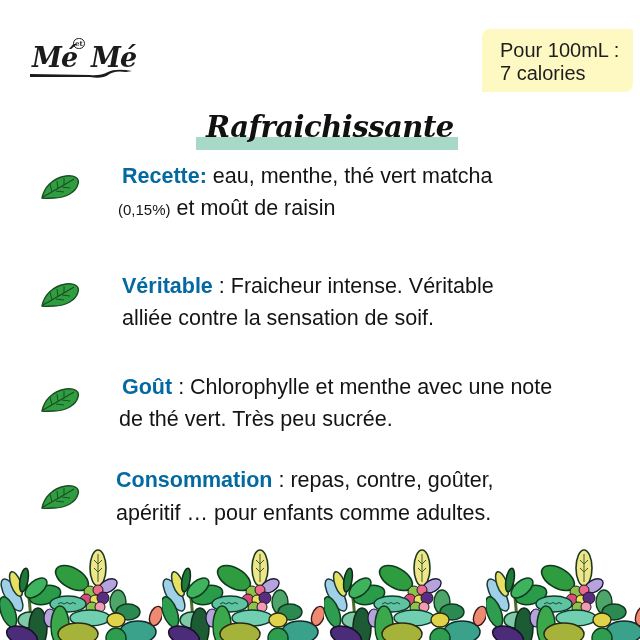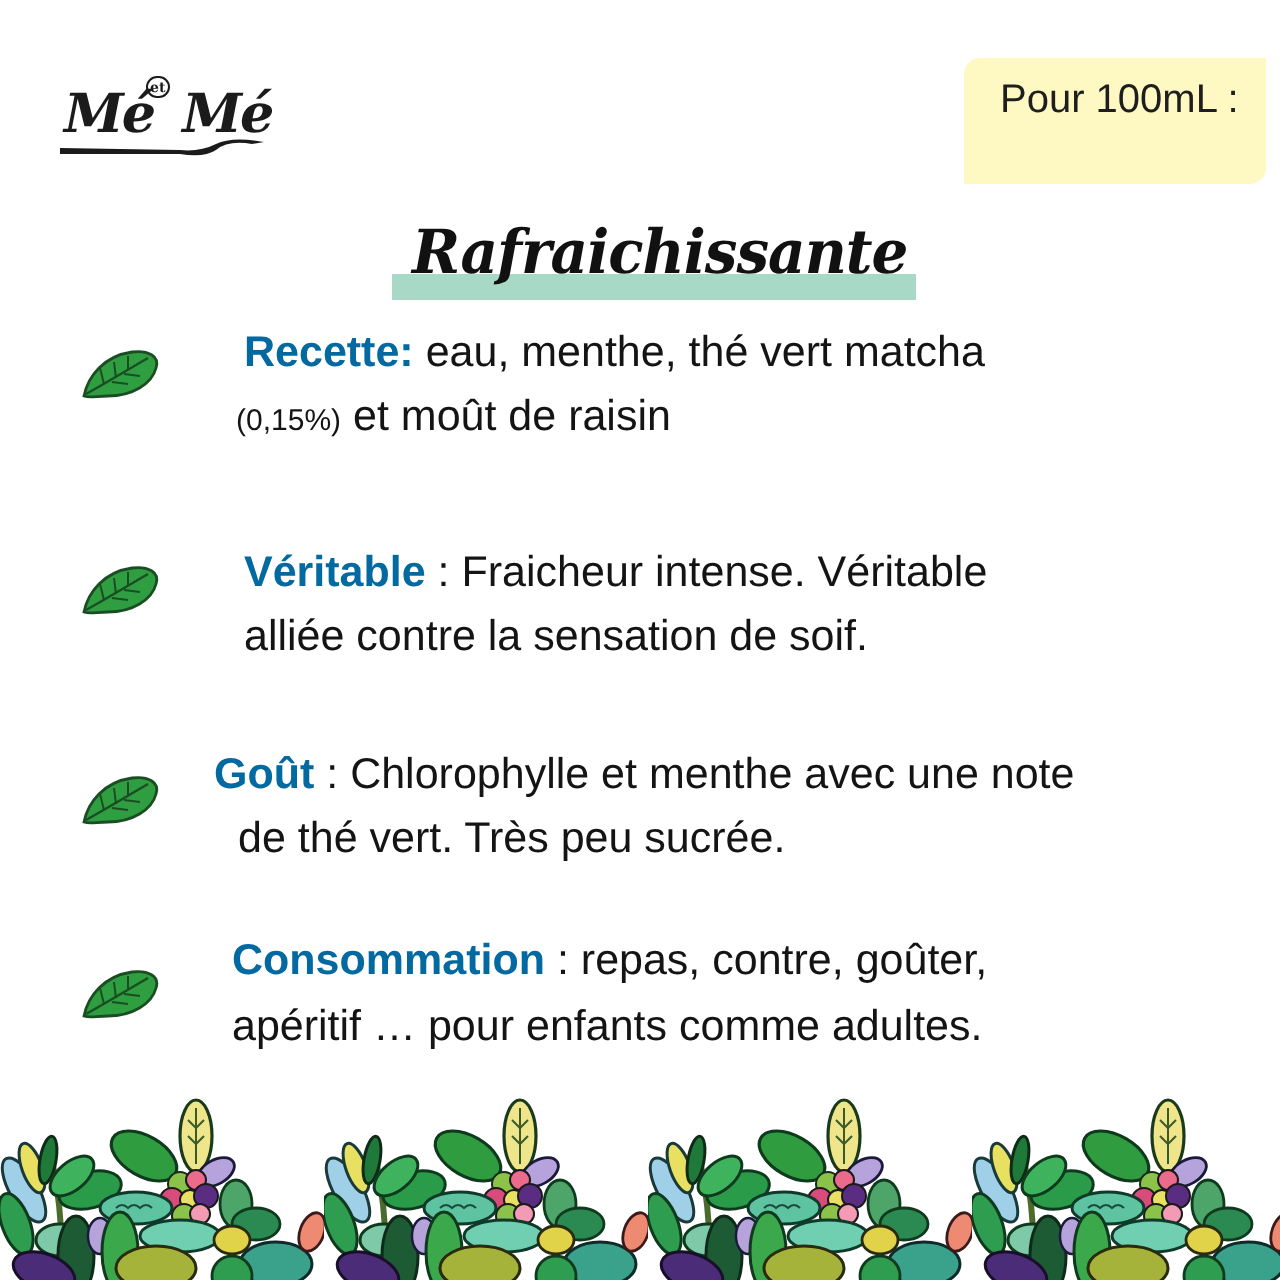--- a/index.html
+++ b/index.html
@@ -102,20 +102,21 @@
 <div class="logo">
   <span class="logo-text"><span>Mé</span><span style="display:inline-block;width:14px"></span><span>Mé</span></span>
   <span class="logo-badge">et</span>
   <svg class="logo-underline" width="104" height="12" viewBox="0 0 104 12">
     <path d="M0 6 L60 7 Q70 8 78 4 Q86 0 102 3 L96 4 Q84 2 78 7 Q72 11 60 9 L0 9 Z" fill="#1b1b1b"></path>
   </svg>
 </div>
 
 <div class="cal-box">
   <div>Pour 100mL :</div>
+  <div>7 calories</div>
 </div>
 
 <div class="title-wrap">
   <div class="title-bar"></div>
   <div class="title">Rafraichissante</div>
 </div>
 
 <div class="item" style="top:160px">
   <svg class="leaf" style="top:12px">
       <use href="#leaf"></use>
@@ -135,21 +136,21 @@
   <div class="item-text" style="left:122px; top:0px">
     <b>Véritable</b><span> : Fraicheur intense. Véritable</span>
   </div>
   <div class="item-text" style="left:122px; top:32px">alliée contre la sensation de soif.</div>
 </div>
 
 <div class="item" style="top:371px">
   <svg class="leaf" style="top:14px">
       <use href="#leaf"></use>
     </svg>
-  <div class="item-text" style="left:107px; top:0px">
+  <div class="item-text" style="left:122px; top:0px">
     <b>Goût</b><span> : Chlorophylle et menthe avec une note</span>
   </div>
   <div class="item-text" style="left:119px; top:32px">de thé vert. Très peu sucrée.</div>
 </div>
 
 <div class="item" style="top:464px">
   <svg class="leaf" style="top:18px">
       <use href="#leaf"></use>
     </svg>
   <div class="item-text" style="left:116px; top:0px">

